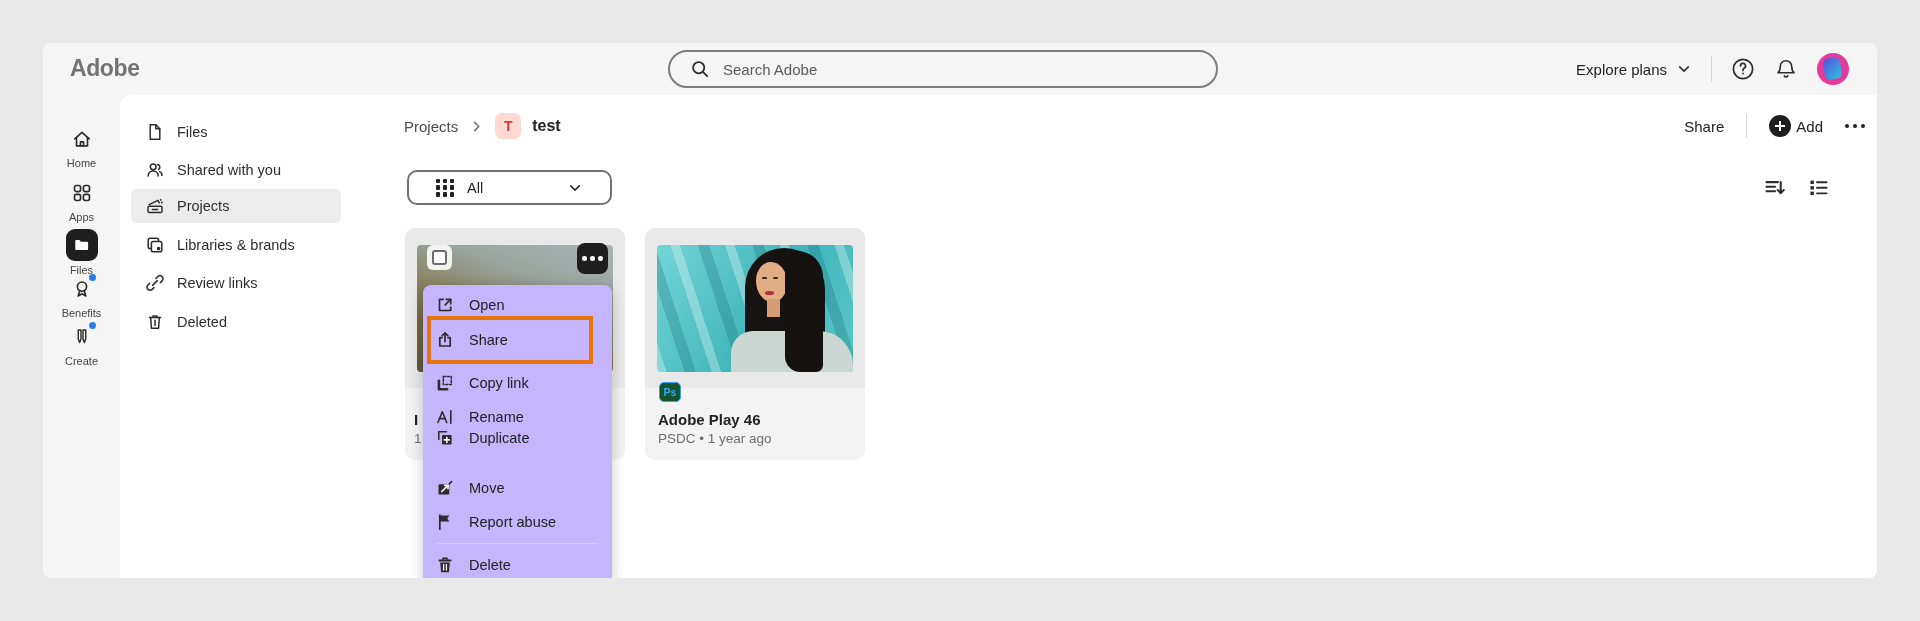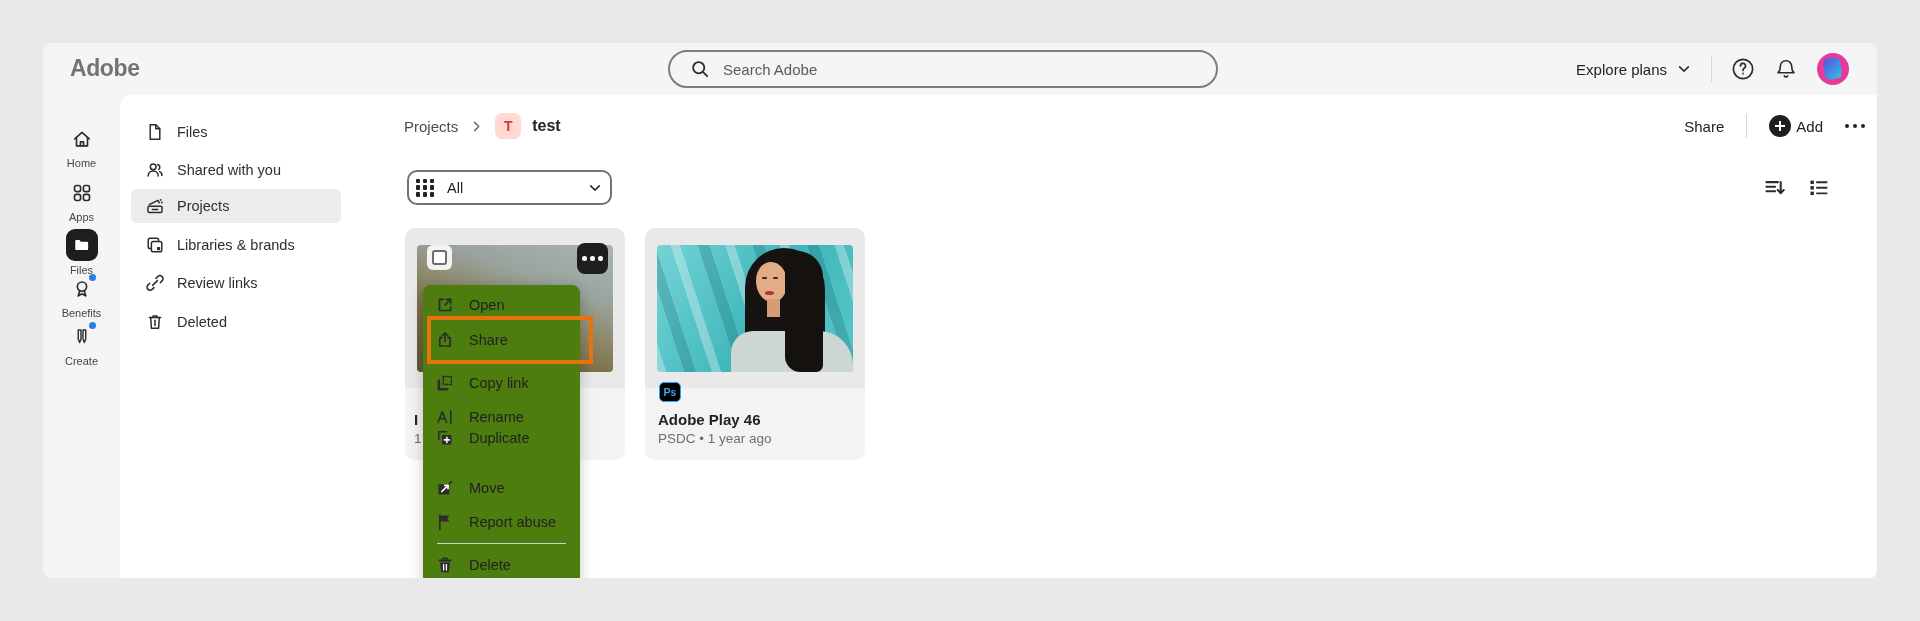--- a/index.html
+++ b/index.html
@@ -45,21 +45,21 @@
   .share-lbl { font-size:15px; color:#222; cursor:pointer; }
   .add-btn { display:flex; align-items:center; gap:5px; font-size:15px; color:#222; cursor:pointer; }
   .plus-circle { width:22px; height:22px; border-radius:50%; background:#1f1f1f; position:relative; }
   .plus-circle::before, .plus-circle::after { content:""; position:absolute; background:#fff; left:50%; top:50%; }
   .plus-circle::before { width:10px; height:2px; transform:translate(-50%,-50%); }
   .plus-circle::after { width:2px; height:10px; transform:translate(-50%,-50%); }
   .dots3 { display:flex; gap:4px; cursor:pointer; padding:6px 0; }
   .dots3 i { width:4px; height:4px; border-radius:50%; background:#222; }
 
   
-  .filter { position:absolute; left:287px; top:75px; width:205px; height:35px; border:2px solid #717171; border-radius:10px; display:flex; align-items:center; gap:13px; padding:0 7px; background:#fff; cursor:pointer; }
+  .filter { position:absolute; left:287px; top:75px; width:205px; height:35px; border:2px solid #717171; border-radius:10px; display:flex; align-items:center; gap:13px; padding:0 27px; background:#fff; cursor:pointer; }
   .filter .flabel { font-size:14.5px; color:#222; }
   .filter .chev { margin-left:auto; display:flex; }
   .grid9 { width:18px; height:18px; display:grid; grid-template-columns:repeat(3,1fr); grid-template-rows:repeat(3,1fr); gap:2.5px; }
   .grid9 i { background:#222; border-radius:1px; }
   .view-toggles { position:absolute; right:47px; top:75px; height:35px; display:flex; align-items:center; gap:21px; }
 
   
   .card { position:absolute; top:133px; width:220px; height:232px; border-radius:10px; background:#f3f3f3; overflow:hidden; cursor:pointer; }
   .card1 { left:285px; } .card2 { left:525px; }
   .card-top { position:absolute; left:0; top:0; width:100%; height:160px; background:#e9e9e9; }
@@ -73,27 +73,27 @@
   .p-eye1 { position:absolute; left:105px; top:32px; width:5px; height:1.8px; background:#3a2a22; border-radius:2px; }
   .p-eye2 { position:absolute; left:116px; top:32px; width:5px; height:1.8px; background:#3a2a22; border-radius:2px; }
   .p-lips { position:absolute; left:108px; top:46px; width:9px; height:4px; background:#b23340; border-radius:45%; }
   .p-neck { position:absolute; left:110px; top:54px; width:13px; height:18px; background:#d79c74; }
   .p-sweater { position:absolute; left:74px; top:86px; width:122px; height:42px; background:#ccd6d2; border-radius:22px 34px 0 0; }
   .p-hairfront { position:absolute; left:128px; top:6px; width:38px; height:121px; background:#14110f; border-radius:14px 30px 8px 18px; }
   .chkwrap { position:absolute; left:22px; top:17px; width:25px; height:25px; background:rgba(255,255,255,.88); border-radius:6px; display:flex; align-items:center; justify-content:center; cursor:pointer; }
   .chk { width:15px; height:15px; border:2px solid #6d6d6d; border-radius:3px; background:#fff; }
   .morebtn { position:absolute; left:172px; top:15px; width:31px; height:31px; background:#1e1e1e; border-radius:8px; display:flex; align-items:center; justify-content:center; gap:3.5px; cursor:pointer; }
   .morebtn i { width:4.5px; height:4.5px; background:#fff; border-radius:50%; }
-  .ps-badge { position:absolute; left:14px; top:154px; width:22px; height:20px; background:#000000; color:#31A8FF; border:1.5px solid #2da2f5; border-radius:5px; font-size:10.5px; font-weight:700; display:flex; align-items:center; justify-content:center; }
+  .ps-badge { position:absolute; left:14px; top:154px; width:22px; height:20px; background:#14532d; color:#31A8FF; border:1.5px solid #2da2f5; border-radius:5px; font-size:10.5px; font-weight:700; display:flex; align-items:center; justify-content:center; }
   .card-title { position:absolute; left:13px; top:183px; font-size:15px; font-weight:700; color:#222; white-space:nowrap; }
   .card-meta { position:absolute; left:13px; top:203px; font-size:13.5px; color:#6e6e6e; white-space:nowrap; }
   .frag { overflow:hidden; width:11px; left:9px; }
 
   
-  .menu { position:absolute; left:303px; top:190px; width:157px; height:300px; background:#4d7c0f; border-radius:8px; box-shadow:0 3px 14px rgba(0,0,0,.22); z-index:40; }
+  .menu { position:absolute; left:303px; top:190px; width:189px; height:300px; background:#c4b5fd; border-radius:8px; box-shadow:0 3px 14px rgba(0,0,0,.22); z-index:40; }
   .menu-item { position:absolute; left:12px; width:165px; height:34px; display:flex; align-items:center; gap:14px; font-size:14.5px; color:#222; cursor:pointer; }
   .menu-divider { position:absolute; left:14px; right:14px; top:258px; height:1px; background:#d4d4d4; }
   .share-ring { position:absolute; left:307px; top:221px; width:166px; height:48px; border:4px solid #E8730C; z-index:50; pointer-events:none; }
 
   svg.ic { fill:none; stroke:#2c2c2c; stroke-width:1.5; stroke-linecap:round; stroke-linejoin:round; flex:none; }
 </style>
 </head>
 <body>
 
 <div class="canvas">

